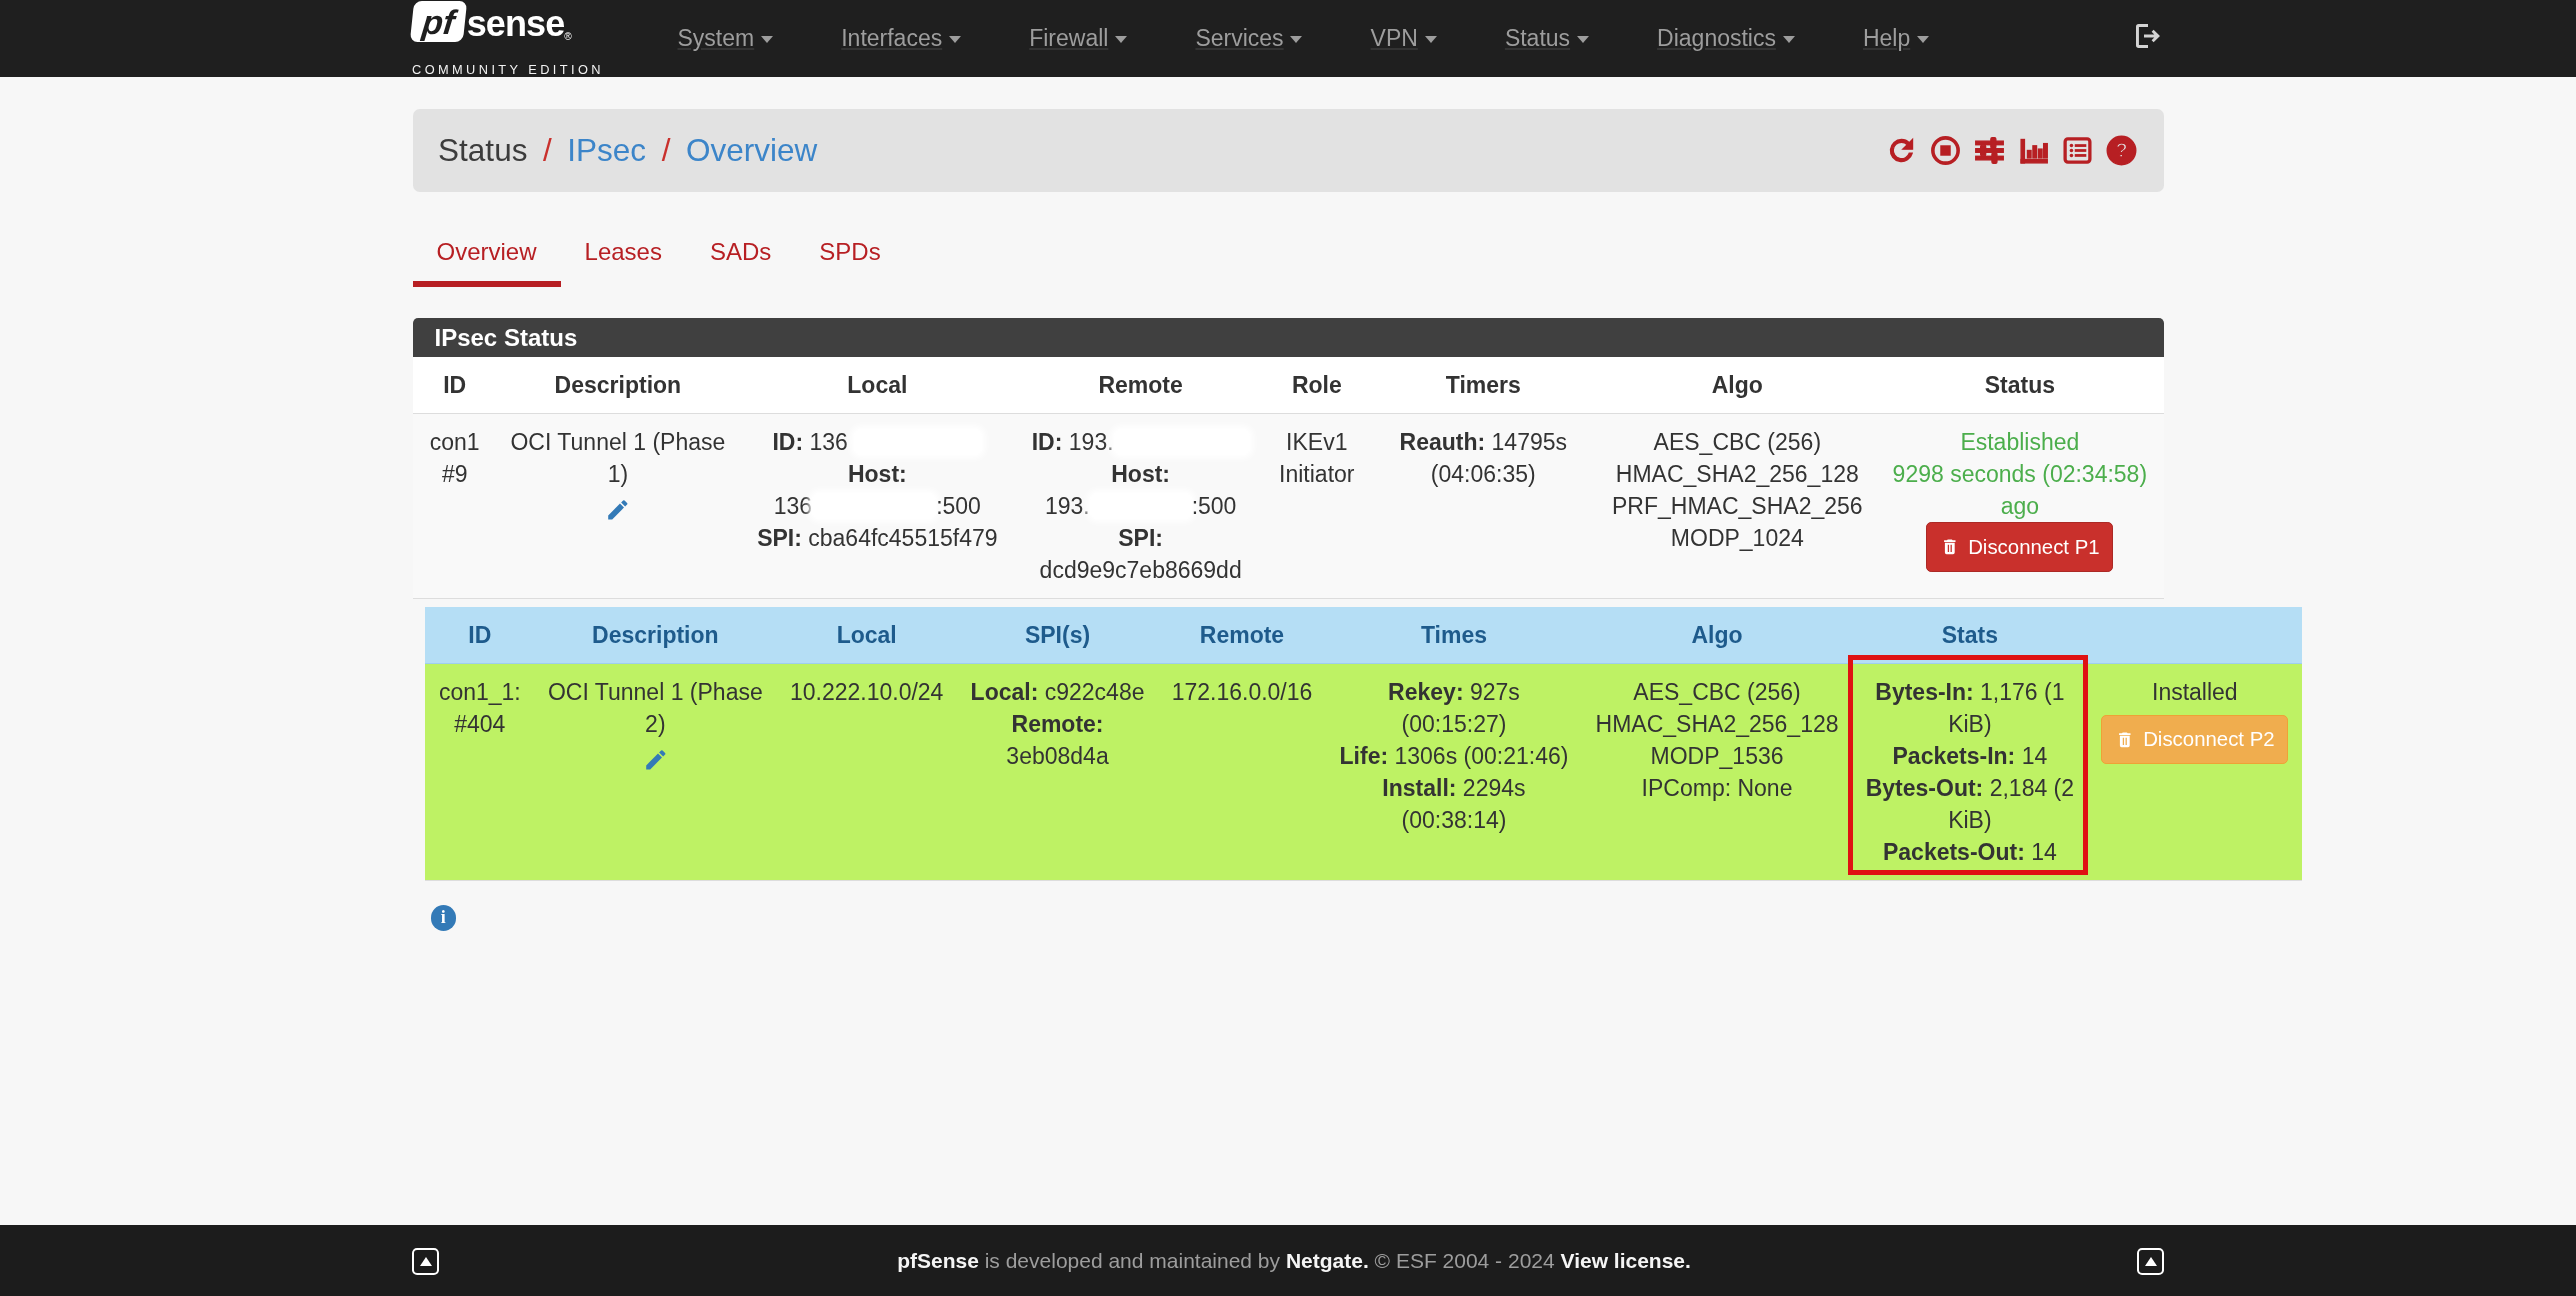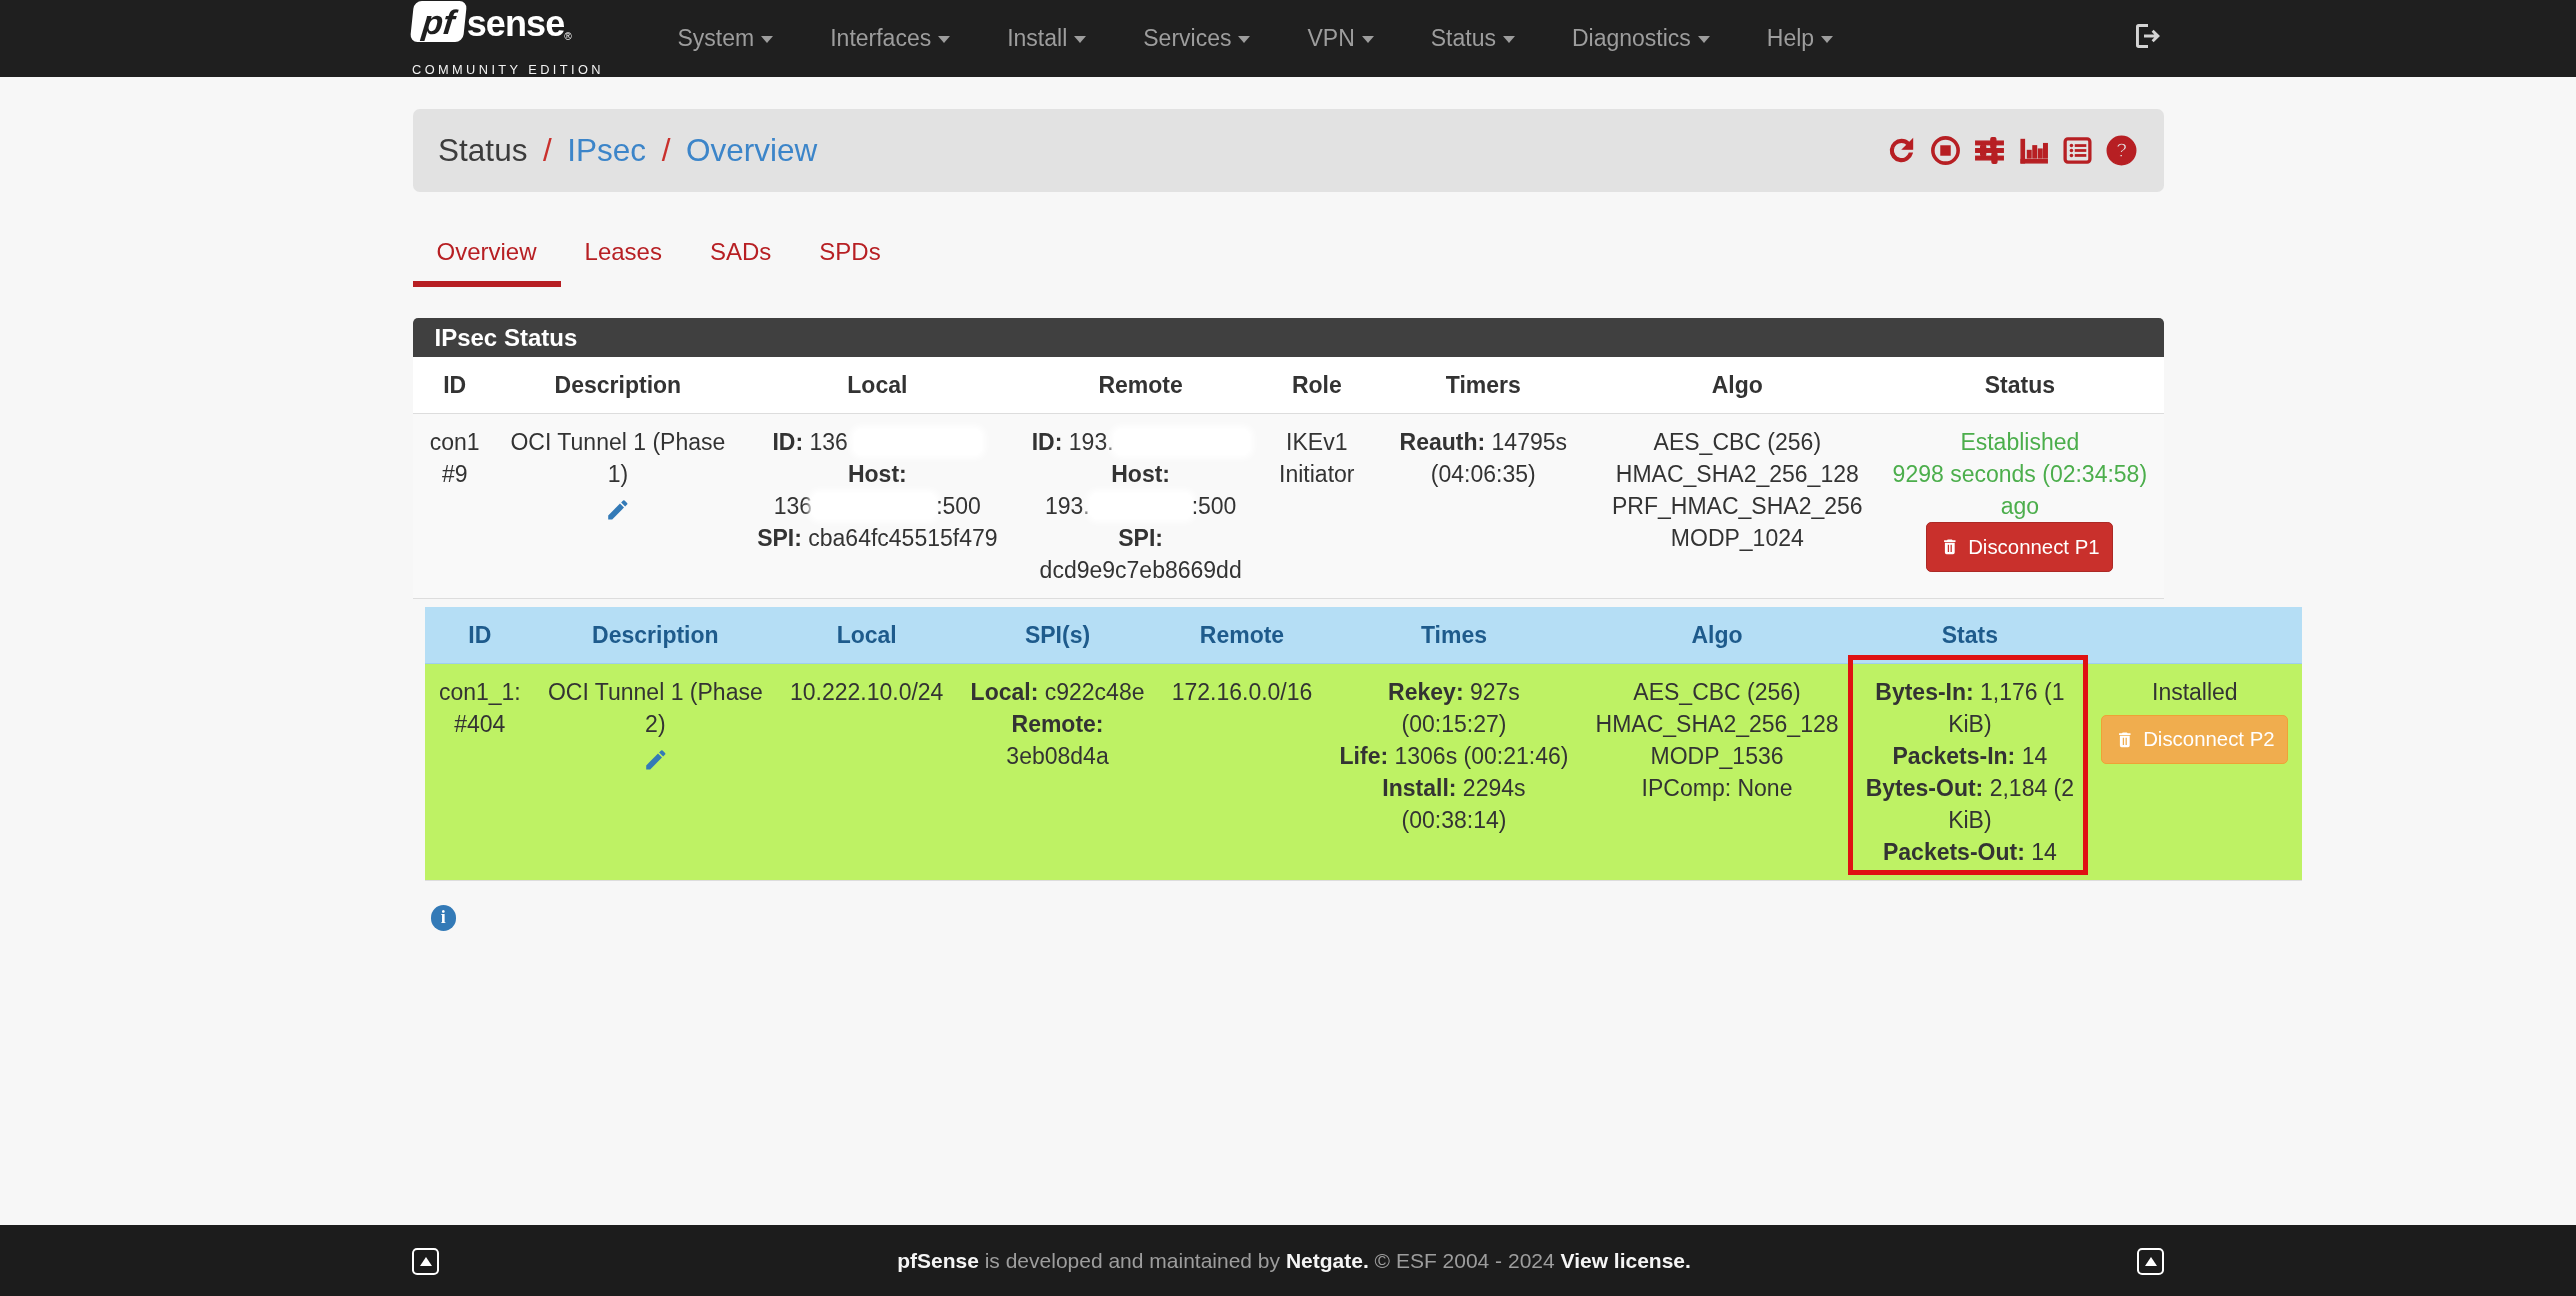--- a/index.html
+++ b/index.html
@@ -13,21 +13,21 @@
   .navbar { height:77px; background:#1f1f1f; display:flex; align-items:center;
             padding:0 412px 0 412px; flex-shrink:0; }
   .brand { display:flex; flex-direction:column; margin-right:48px; }
   .brand-top { display:flex; align-items:flex-end; }
   .pf-tile { background:#fff; border-radius:7.7px; transform:skewX(-6deg);
              width:53px; height:41px; display:flex; align-items:center; justify-content:center; }
   .pf-tile span { color:#1f1f1f; font-weight:bold; font-style:italic; font-size:34px; line-height:1; }
   .brand-sense { color:#fff; font-weight:bold; font-size:36px; letter-spacing:-0.9px; line-height:1; margin-left:1.7px; }
   .brand-reg { color:#fff; font-size:10.2px; align-self:flex-end; }
   .brand-edition { color:#f2f2f2; font-size:12.8px; letter-spacing:3.4px; margin-top:20px; white-space:nowrap; }
-  .nav-menus { display:flex; align-items:flex-start; gap:6px; flex:1; }
+  .nav-menus { display:flex; align-items:flex-start; gap:17px; flex:1;text-decoration:underline; }
   .nav-item { color:#9d9d9d; padding:0 25.6px; font-size:23px; cursor:pointer; white-space:nowrap; }
   .caret { display:inline-block; width:0; height:0; margin-left:6.8px; vertical-align:3.4px;
            border-left:6.8px solid transparent; border-right:6.8px solid transparent; border-top:7.7px solid #9d9d9d; }
   .nav-logout { margin-left:auto; }
   .nav-logout svg { width:32px; height:32px; fill:#d4d4d4; }
 
   
   .content { flex:1; }
   .container { width:1751px; margin:0 auto; }
 
@@ -101,21 +101,21 @@
           <span>pf</span>
         </div>
       <span class="brand-sense">sense</span>
       <span class="brand-reg">®</span>
     </div>
     <div class="brand-edition">COMMUNITY EDITION</div>
   </div>
   <div class="nav-menus">
     <span class="nav-item"><span>System</span><span class="caret"></span></span>
     <span class="nav-item"><span>Interfaces</span><span class="caret"></span></span>
-    <span class="nav-item"><span>Install</span><span class="caret"></span></span>
+    <span class="nav-item"><span>Firewall</span><span class="caret"></span></span>
     <span class="nav-item"><span>Services</span><span class="caret"></span></span>
     <span class="nav-item"><span>VPN</span><span class="caret"></span></span>
     <span class="nav-item"><span>Status</span><span class="caret"></span></span>
     <span class="nav-item"><span>Diagnostics</span><span class="caret"></span></span>
     <span class="nav-item"><span>Help</span><span class="caret"></span></span>
   </div>
   <span class="nav-logout">
     <svg viewBox="0 0 24 24">
         <path d="M12 3H5a2 2 0 0 0-2 2v14a2 2 0 0 0 2 2h7v-2.2H5.2V5.2H12V3z"></path>
         <path d="M16.2 7.4l-1.5 1.5 2 2H9v2.2h7.7l-2 2 1.5 1.5L21 12l-4.8-4.6z"></path>

